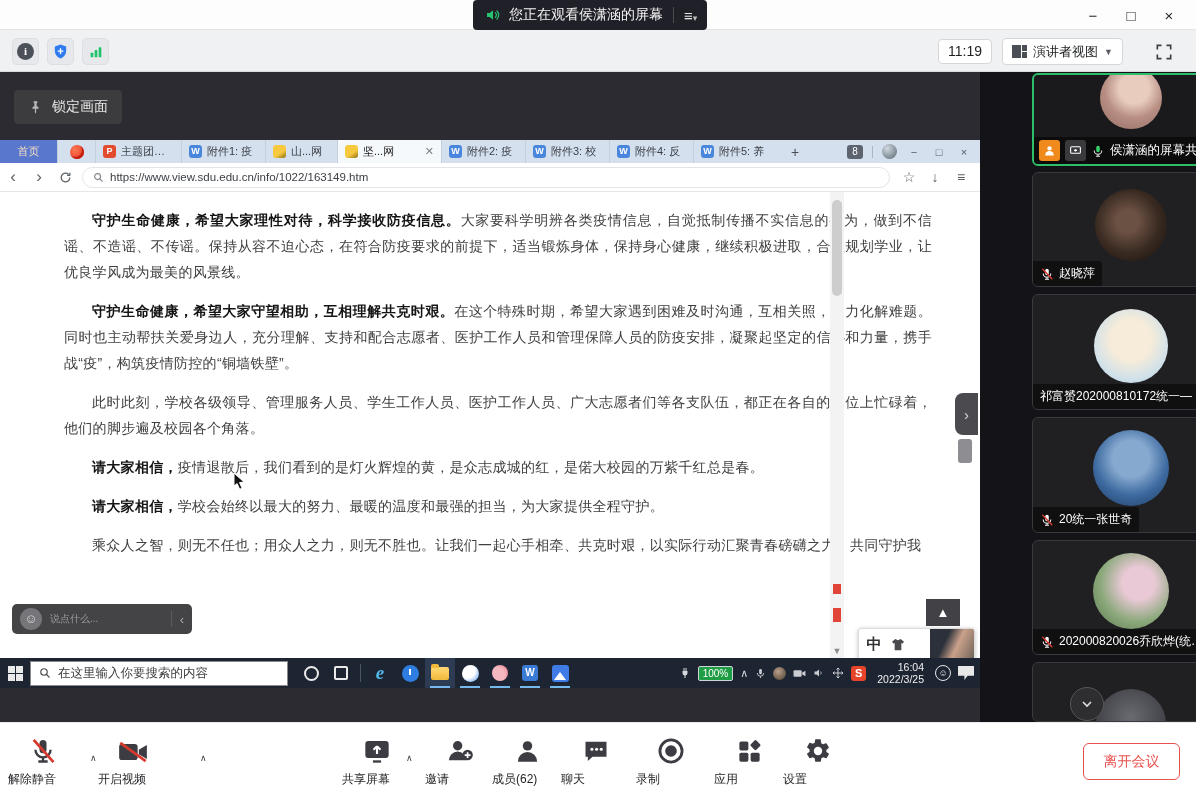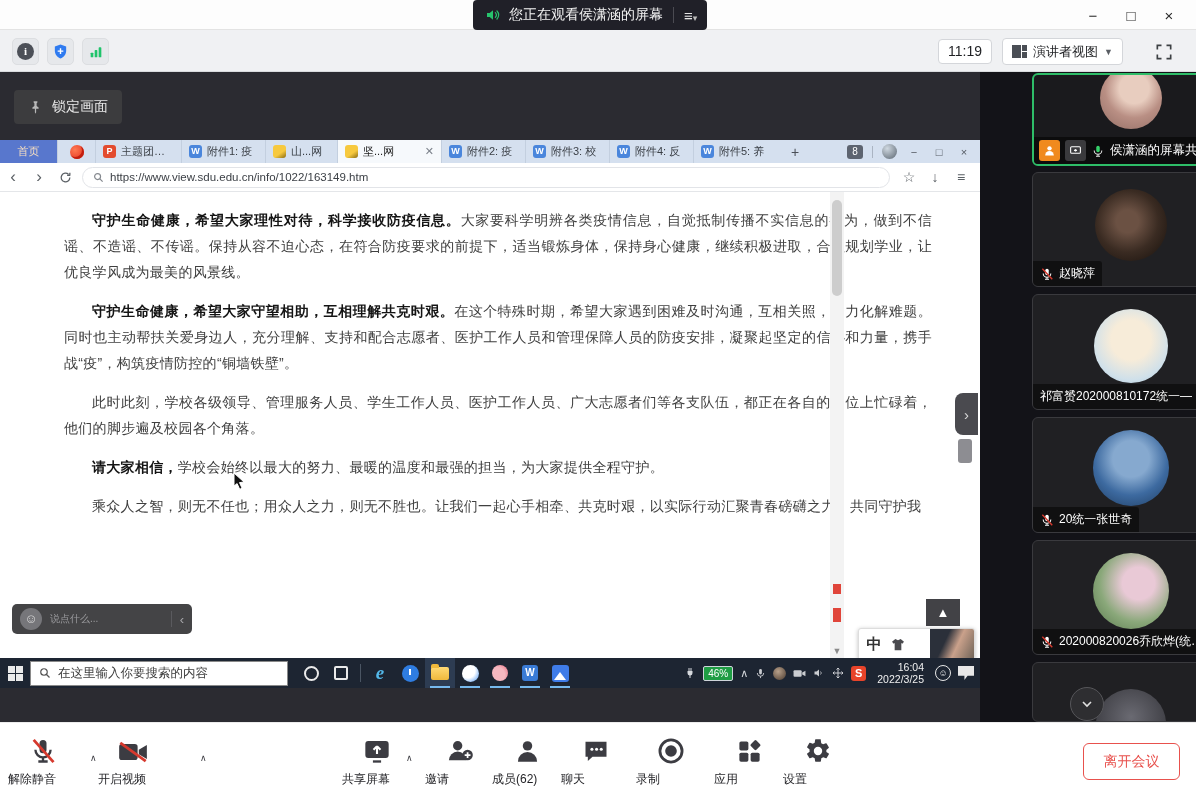--- a/index.html
+++ b/index.html
@@ -284,20 +284,21 @@
             <span>↓</span>
             <span>≡</span>
           </div>
         </div>
 
         <div class="page">
           <div class="doc">
             <p><span class="lead">守护生命健康，希望大家理性对待，科学接收防疫信息。</span><span>大家要科学明辨各类疫情信息，自觉抵制传播不实信息的行为，做到不信谣、不造谣、不传谣。保持从容不迫心态，在符合防疫要求的前提下，适当锻炼身体，保持身心健康，继续积极进取，合理规划学业，让优良学风成为最美的风景线。</span></p>
             <p><span class="lead">守护生命健康，希望大家守望相助，互相理解共克时艰。</span><span>在这个特殊时期，希望大家遇到困难及时沟通，互相关照，合力化解难题。同时也主动帮扶关爱身边人，充分理解、支持和配合志愿者、医护工作人员和管理保障人员的防疫安排，凝聚起坚定的信心和力量，携手战“疫”，构筑疫情防控的“铜墙铁壁”。</span></p>
             <p><span class="lead"></span><span>此时此刻，学校各级领导、管理服务人员、学生工作人员、医护工作人员、广大志愿者们等各支队伍，都正在各自的岗位上忙碌着，他们的脚步遍及校园各个角落。</span></p>
+            <p><span class="lead">请大家相信，</span><span>疫情退散后，我们看到的是灯火辉煌的黄，是众志成城的红，是偌大校园的万紫千红总是春。</span></p>
             <p><span class="lead">请大家相信，</span><span>学校会始终以最大的努力、最暖的温度和最强的担当，为大家提供全程守护。</span></p>
             <p><span class="lead"></span><span>乘众人之智，则无不任也；用众人之力，则无不胜也。让我们一起心手相牵、共克时艰，以实际行动汇聚青春磅礴之力，共同守护我</span></p>
           </div>
         </div>
 
         <div class="pscroll">
           <div class="pthumb"></div>
           <div class="pred" style="top:392px;height:10px"></div>
           <div class="pred" style="top:416px;height:14px"></div>
           <div class="psdown">▼</div>
@@ -359,21 +360,21 @@
         <div class="titem open">
             <span class="wps">W</span>
           </div>
         <div class="titem open">
             <span class="mtn"></span>
           </div>
         <div class="tray">
           <svg width="12" height="12" viewBox="0 0 24 24" fill="#d6d9dd">
               <path d="M9 2v6h2V2zm4 0v6h2V2zM7 8h10v4a5 5 0 01-4 4.9V22h-2v-5.1A5 5 0 017 12z"></path>
             </svg>
-          <span class="batt">46%</span>
+          <span class="batt">100%</span>
           <span class="tic">∧</span>
           <svg width="11" height="11" viewBox="0 0 24 24" fill="#caccd0">
               <rect x="9" y="2" width="6" height="12" rx="3"></rect>
               <path d="M5 11a7 7 0 0014 0" stroke="#caccd0" stroke-width="2" fill="none"></path>
               <rect x="11" y="18" width="2" height="4"></rect>
             </svg>
           <span style="width:13px;height:13px;border-radius:50%;background:radial-gradient(circle at 40% 35%, #b8a08a, #4a3a2e)"></span>
           <svg width="13" height="11" viewBox="0 0 24 20" fill="#caccd0">
               <rect x="1" y="4" width="15" height="12" rx="2"></rect>
               <path d="M17 8l6-3v10l-6-3z"></path>

